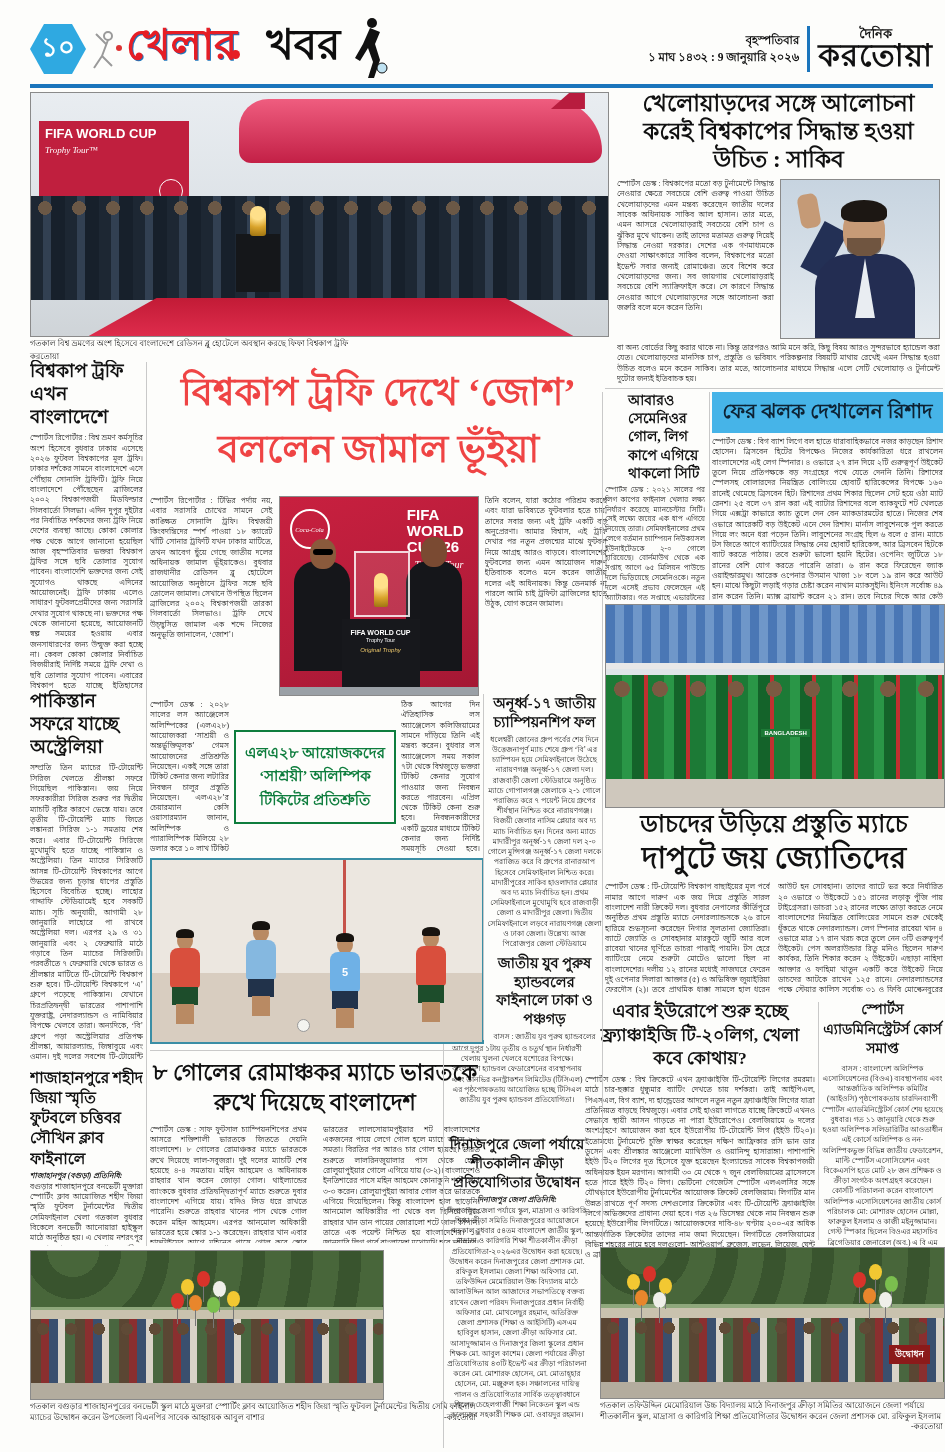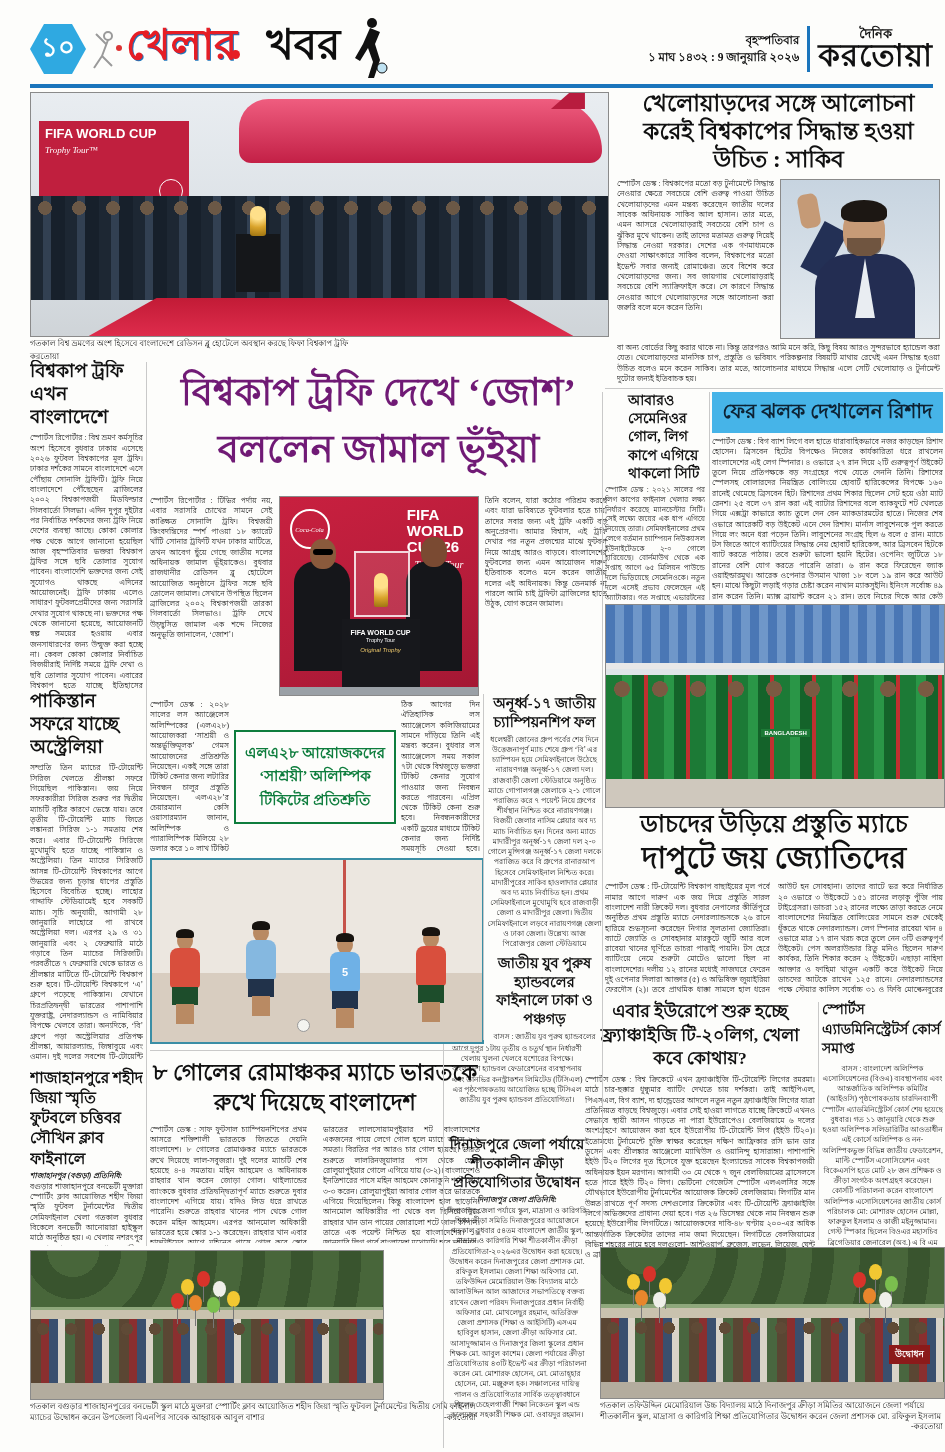--- a/index.html
+++ b/index.html
@@ -70,21 +70,21 @@
   #photo-shakib .shirt{position:absolute;left:74px;top:78px;width:20px;height:60px;background:#e9edf2;clip-path:polygon(50% 0,100% 100%,0 100%);}
 
   
   #col-left{left:30px;top:360px;width:113px;height:888px;overflow:hidden;}
   #col-left .h1{font-size:18.5px;font-weight:bold;line-height:1.25;}
   #col-left .h2{font-size:15.5px;font-weight:bold;line-height:1.3;margin-top:8px;}
   #col-left .byline{font-size:7.6px;font-weight:bold;font-style:italic;}
   .sec{overflow:hidden;}
 
   
-  #headline-main{left:150px;top:364px;width:457px;text-align:center;color:#701a75;font-weight:bold;line-height:1.5;}
+  #headline-main{left:150px;top:364px;width:457px;text-align:center;color:#ef4444;font-weight:bold;line-height:1.5;}
   #headline-main .l{font-size:38px;}
   #jamal-row{left:150px;top:496px;width:457px;height:198px;display:flex;gap:6px;}
   #jamal-row .body{flex:1;height:100%;}
   #photo-trophy{width:198px;height:198px;border:1px solid #8a8a8a;position:relative;flex:none;overflow:hidden;
      background:linear-gradient(160deg,#c8203f,#b51c3a 60%,#a31733);}
   #photo-trophy .cola{position:absolute;left:10px;top:12px;width:36px;height:36px;border-radius:50%;border:2px solid #fff;
      display:flex;align-items:center;justify-content:center;color:#fff;font-style:italic;font-size:6.5px;}
   #photo-trophy .fifa{position:absolute;right:14px;top:10px;color:#fff;font-family:"Liberation Sans",sans-serif;
      font-weight:bold;font-size:15px;line-height:1.05;}
   #photo-trophy .tour{position:absolute;right:14px;top:62px;color:#fff;font-style:italic;font-size:10px;}
@@ -156,21 +156,21 @@
   #art-jyoti .l1{font-size:24px;font-weight:bold;text-align:center;line-height:1.2;}
   #art-jyoti .l2{font-size:30px;font-weight:bold;text-align:center;line-height:1.25;}
   #jyoti-cols{display:flex;gap:8px;margin-top:6px;height:112px;}
   #jyoti-cols .body{flex:1;height:100%;}
 
   
   #art-euro{left:585px;top:1000px;width:230px;}
   #art-euro .hl{font-size:17.5px;text-align:center;line-height:1.35;}
   #art-euro .body{height:186px;margin-top:4px;}
   #art-admin{left:822px;top:1000px;width:121px;}
-  #art-admin .hl{font-size:14px;line-height:1.4;}
+  #art-admin .hl{font-size:14px;text-align:center;line-height:1.4;}
   #art-admin .body-c{height:192px;margin-top:5px;}
 
   
   #art-futsal{left:150px;top:1058px;width:330px;}
   #art-futsal .hl{font-size:22.5px;text-align:center;line-height:1.35;}
   #futsal-cols{display:flex;gap:16px;margin-top:6px;height:118px;}
   #futsal-cols .body{flex:1;height:100%;}
 
   
   #col-mid2{left:447px;top:1044px;width:140px;height:404px;overflow:hidden;}

